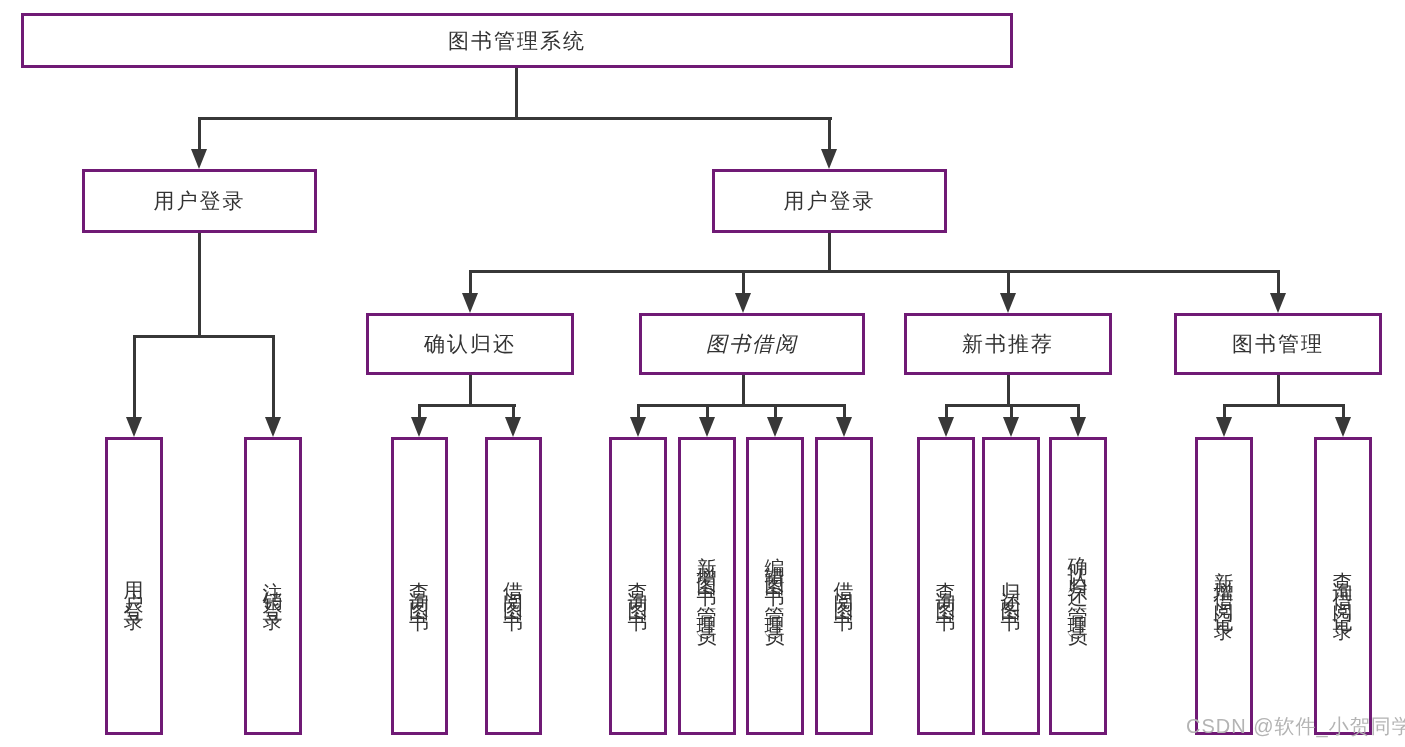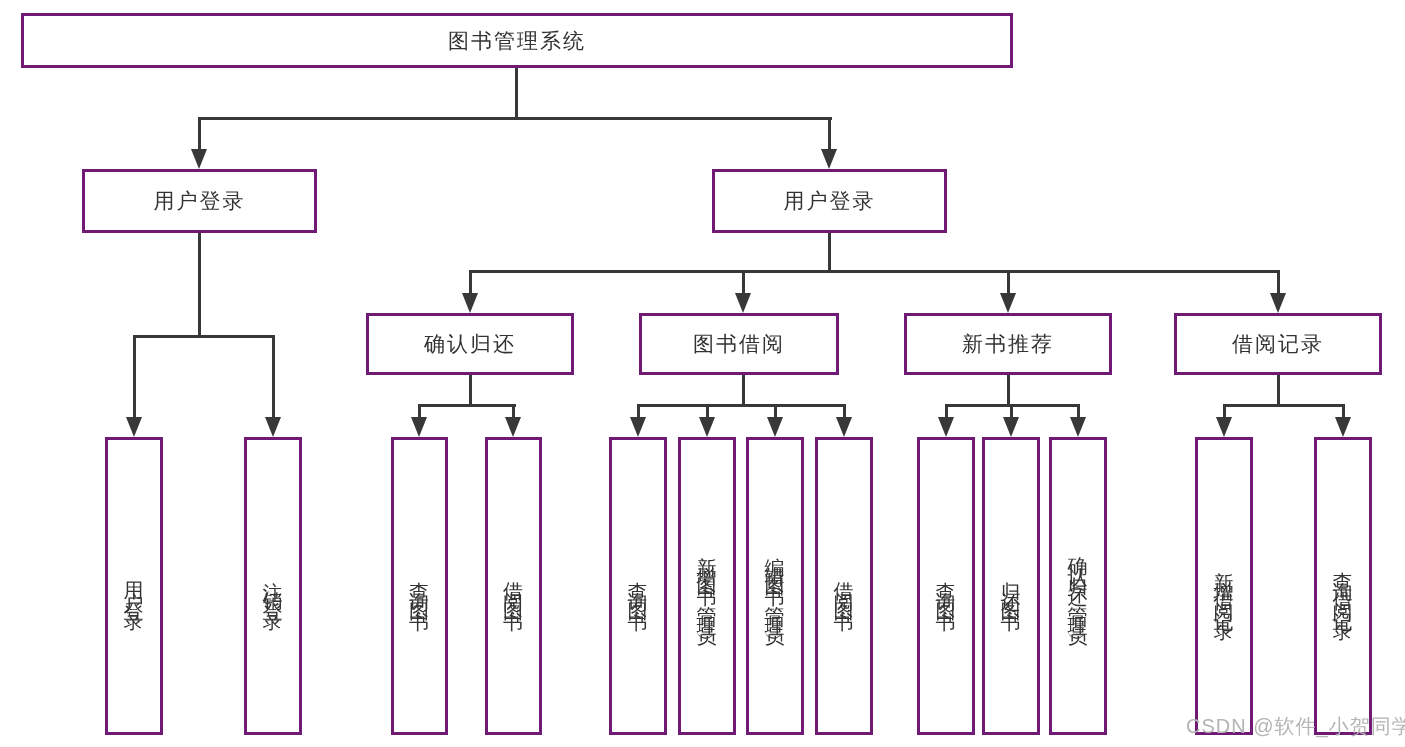--- a/index.html
+++ b/index.html
@@ -87,23 +87,23 @@
   <div class="line-v" style="left:469px; top:270px; height:24px;"></div>
   <div class="arrow" style="left:462px; top:293px;"></div>
   <div class="line-v" style="left:742px; top:270px; height:24px;"></div>
   <div class="arrow" style="left:735px; top:293px;"></div>
   <div class="line-v" style="left:1007px; top:270px; height:24px;"></div>
   <div class="arrow" style="left:1000px; top:293px;"></div>
   <div class="line-v" style="left:1277px; top:270px; height:24px;"></div>
   <div class="arrow" style="left:1270px; top:293px;"></div>
 
   <div class="node hnode" style="left:366px; top:313px; width:208px; height:62px;">确认归还</div>
-  <div class="node hnode" style="left:639px; top:313px; width:200px; height:62px;">图书借阅</div>
+  <div class="node hnode" style="left:639px; top:313px; width:226px; height:62px;font-style:italic;">图书借阅</div>
   <div class="node hnode" style="left:904px; top:313px; width:208px; height:62px;">新书推荐</div>
-  <div class="node hnode" style="left:1174px; top:313px; width:208px; height:62px;">借阅记录</div>
+  <div class="node hnode" style="left:1174px; top:313px; width:208px; height:62px;">图书管理</div>
 
   <div class="line-v" style="left:469px; top:375px; height:31px;"></div>
   <div class="line-h" style="left:418px; top:404px; width:98px;"></div>
   <div class="line-v" style="left:418px; top:404px; height:14px;"></div>
   <div class="arrow" style="left:411px; top:417px;"></div>
   <div class="line-v" style="left:512px; top:404px; height:14px;"></div>
   <div class="arrow" style="left:505px; top:417px;"></div>
 
   <div class="line-v" style="left:742px; top:375px; height:31px;"></div>
   <div class="line-h" style="left:637px; top:404px; width:209px;"></div>

